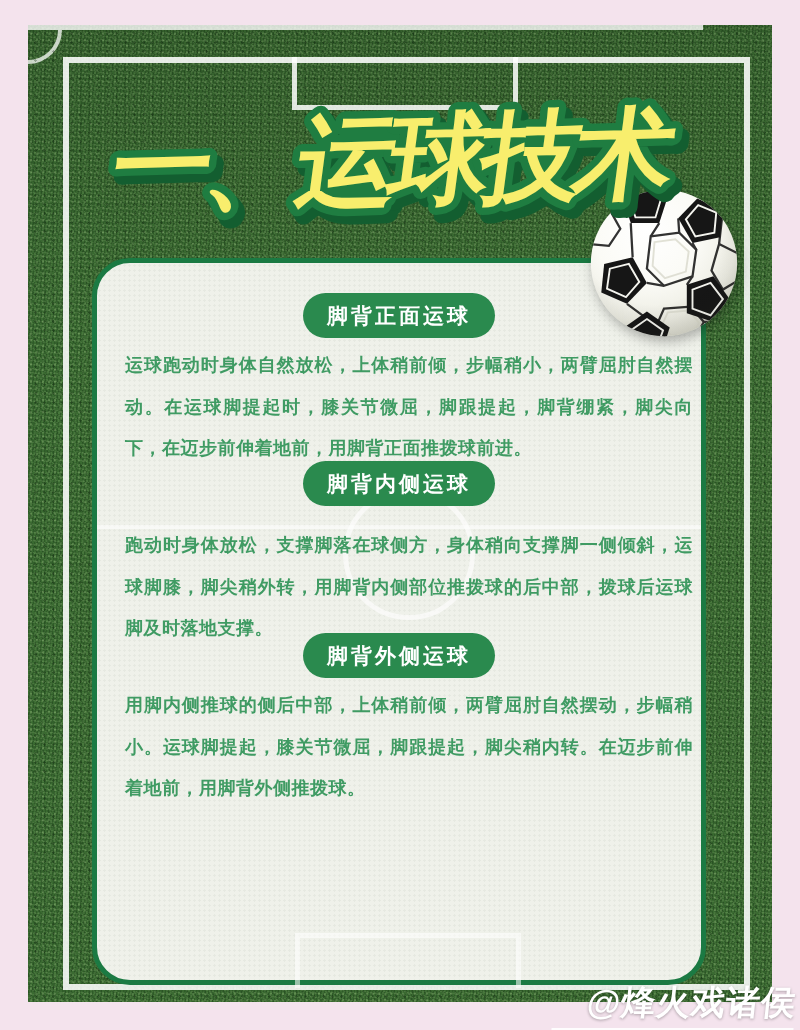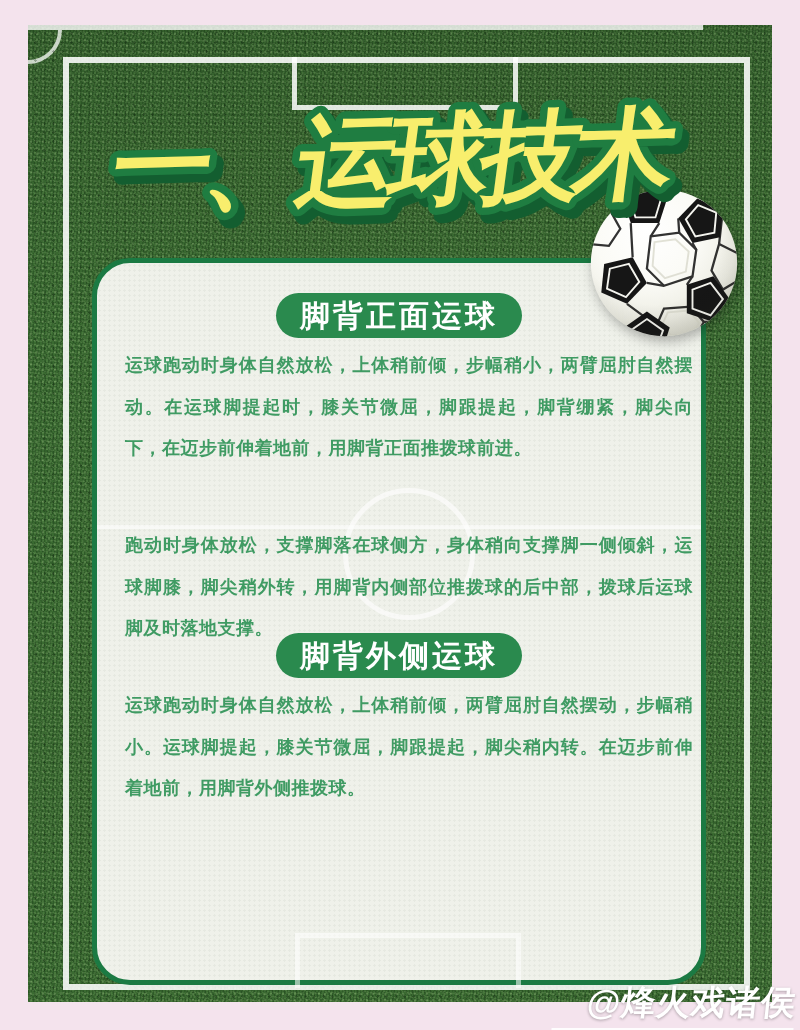--- a/index.html
+++ b/index.html
@@ -47,21 +47,21 @@
   
   .ghost{position:absolute;pointer-events:none;}
   .ghost-midline{left:0;top:262px;width:100%;height:4px;background:rgba(255,255,255,.55);}
   .ghost-circle{left:246px;top:225px;width:122px;height:122px;border:5px solid rgba(255,255,255,.6);border-radius:50%;}
   .ghost-goalbox{left:198px;top:670px;width:216px;height:50px;border:5px solid rgba(255,255,255,.55);border-bottom:none;}
 
   .pill{
     position:absolute;left:50%;transform:translateX(-50%);
     background:#2a8a4e;color:#ffffff;border-radius:24px;
     height:45px;line-height:45px;padding:0 24px;white-space:nowrap;
-    font-size:30px;font-weight:bold;letter-spacing:3px;
+    font-size:21px;font-weight:bold;letter-spacing:3px;
   }
   .pill-1{top:30px;} .pill-2{top:198px;} .pill-3{top:370px;} .pill-4{top:545px;}
 
   .para{
     position:absolute;left:28px;width:568px;
     color:#3f9b63;font-size:18px;line-height:41.5px;font-weight:600;
     text-align:justify;letter-spacing:.5px;
   }
   .para-1{top:82px;} .para-2{top:250px;margin-top:12px;} .para-3{top:422px;} .para-4{top:597px;}
 
@@ -97,24 +97,25 @@
   </div>
 
   <div class="card">
     <div class="ghost ghost-midline"></div>
     <div class="ghost ghost-circle"></div>
     <div class="ghost ghost-goalbox"></div>
 
     <div class="pill pill-1">脚背正面运球</div>
     <div class="para para-1">运球跑动时身体自然放松，上体稍前倾，步幅稍小，两臂屈肘自然摆动。在运球脚提起时，膝关节微屈，脚跟提起，脚背绷紧，脚尖向下，在迈步前伸着地前，用脚背正面推拨球前进。</div>
 
+    <div class="pill pill-2">脚背内侧运球</div>
     <div class="para para-2">跑动时身体放松，支撑脚落在球侧方，身体稍向支撑脚一侧倾斜，运球脚膝，脚尖稍外转，用脚背内侧部位推拨球的后中部，拨球后运球脚及时落地支撑。</div>
 
     <div class="pill pill-3">脚背外侧运球</div>
-    <div class="para para-3">运球跑动时身体自然放松，上体稍前倾，两臂屈肘自然摆动，步幅稍小。运球脚提起，膝关节微屈，脚跟提起，脚尖稍内转。在迈步前伸着地前，用脚背外侧推拨球。</div>
+    <div class="para para-3">用脚内侧推球的侧后中部，上体稍前倾，两臂屈肘自然摆动，步幅稍小。运球脚提起，膝关节微屈，脚跟提起，脚尖稍内转。在迈步前伸着地前，用脚背外侧推拨球。</div>
 
   </div>
 
   <svg class="ball" viewBox="0 0 160 160">
     <defs>
       <radialGradient id="ballg" cx="38%" cy="28%" r="80%">
         <stop offset="0%" stop-color="#ffffff"></stop>
         <stop offset="45%" stop-color="#fbfbf6"></stop>
         <stop offset="78%" stop-color="#ececE2"></stop>
         <stop offset="100%" stop-color="#d3d3c6"></stop>

